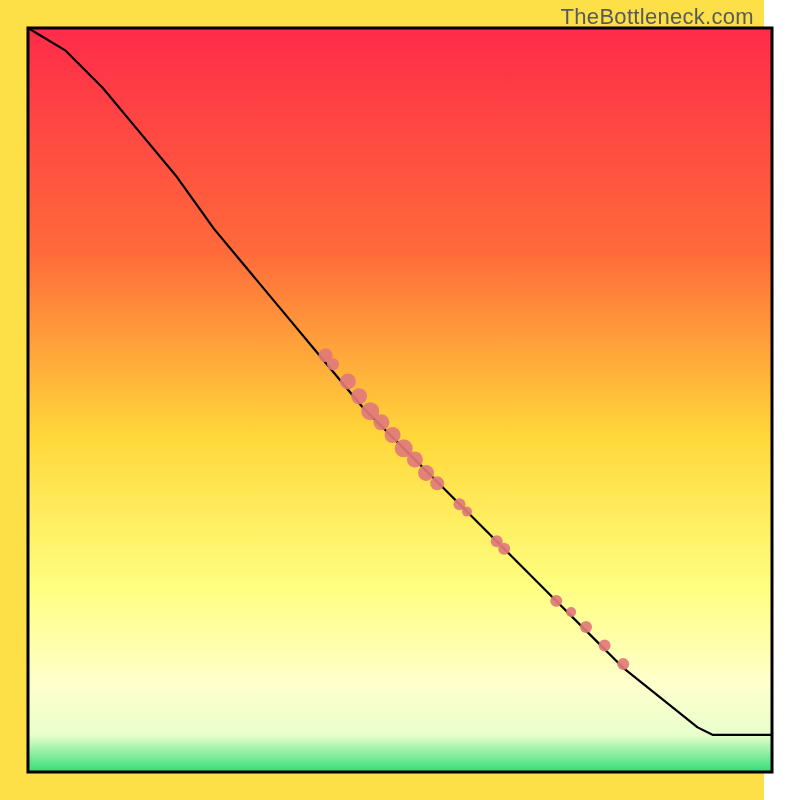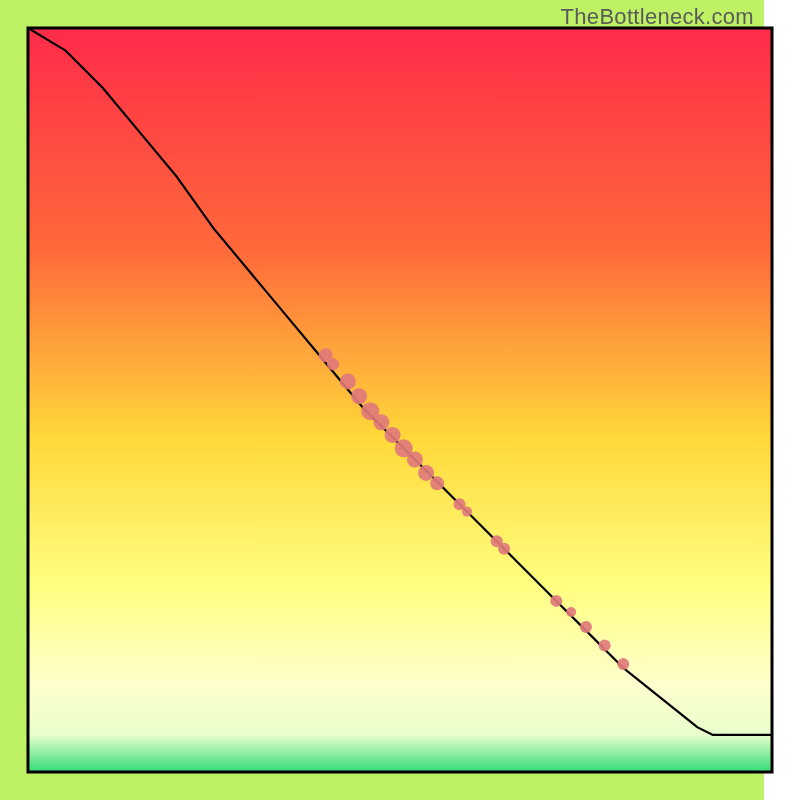--- a/index.html
+++ b/index.html
@@ -7,21 +7,21 @@
     padding: 0;
     width: 800px;
     height: 800px;
     overflow: hidden;
     font-family: Arial, Helvetica, sans-serif;
   }
   .chart-container {
     position: relative;
     width: 764px;
     height: 800px;
-    background: #bef264;
+    background: #fde047;
   }
   .watermark {
     position: absolute;
     top: 4px;
     right: 10px;
     font-size: 22px;
     font-weight: normal;
     color: #5a5a5a;
     z-index: 10;
     letter-spacing: 0.3px;

